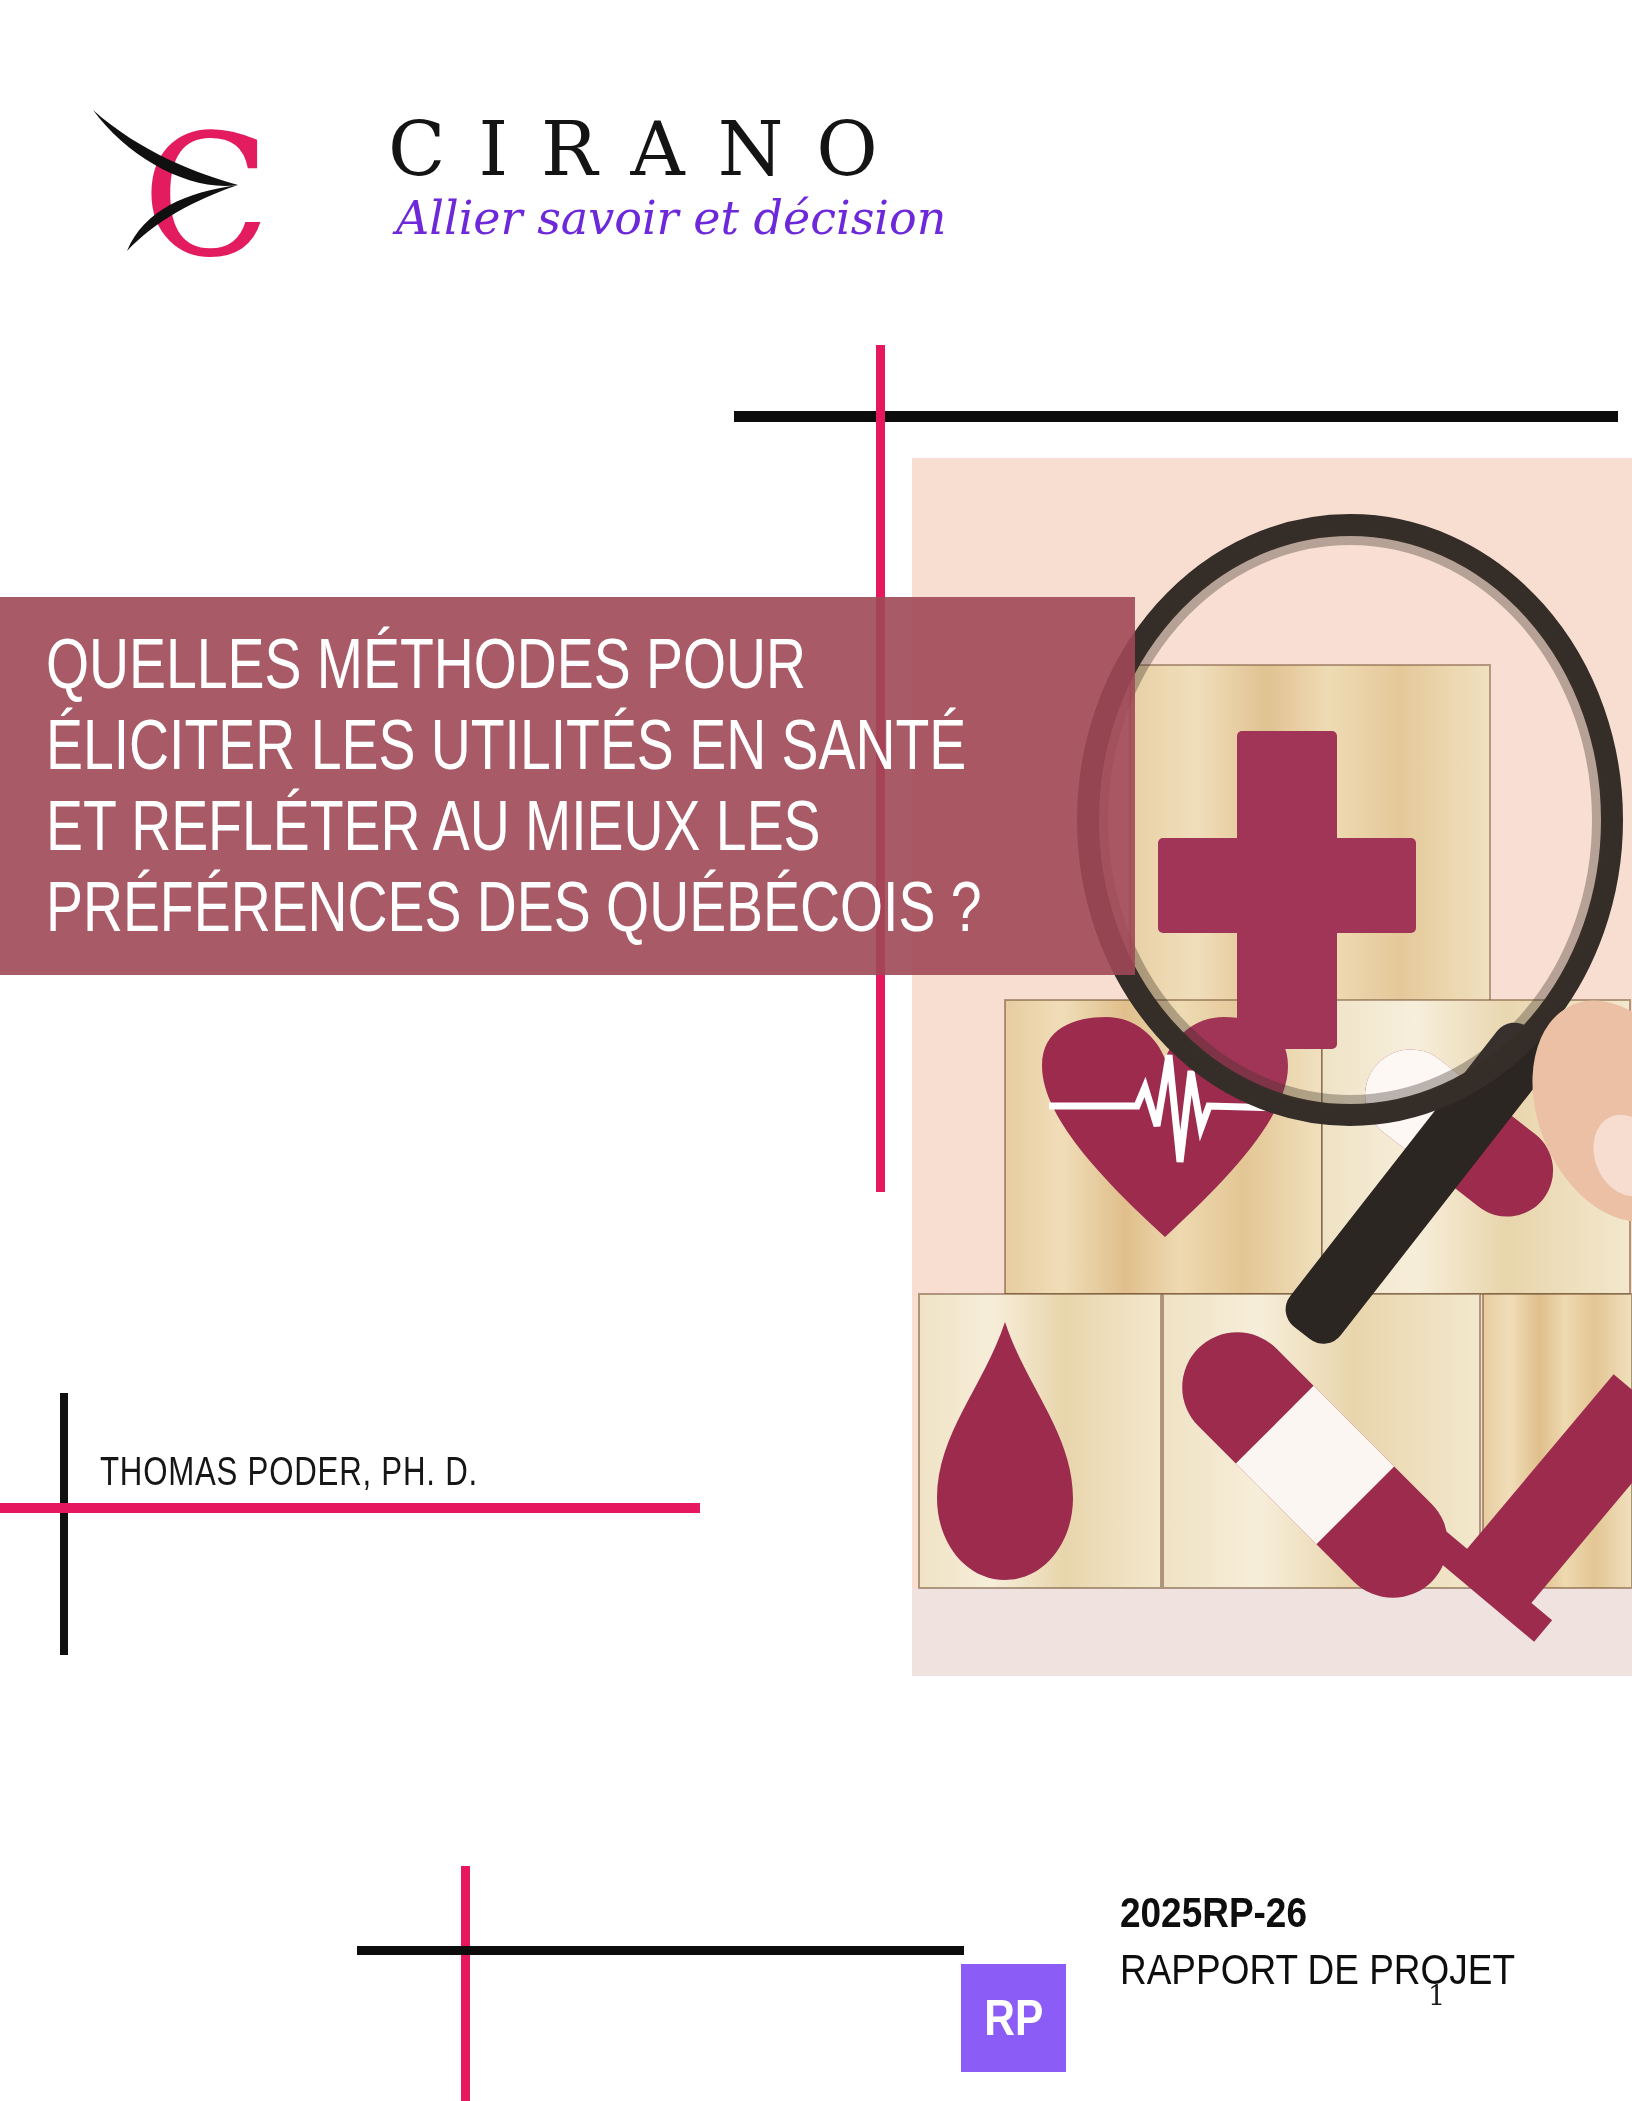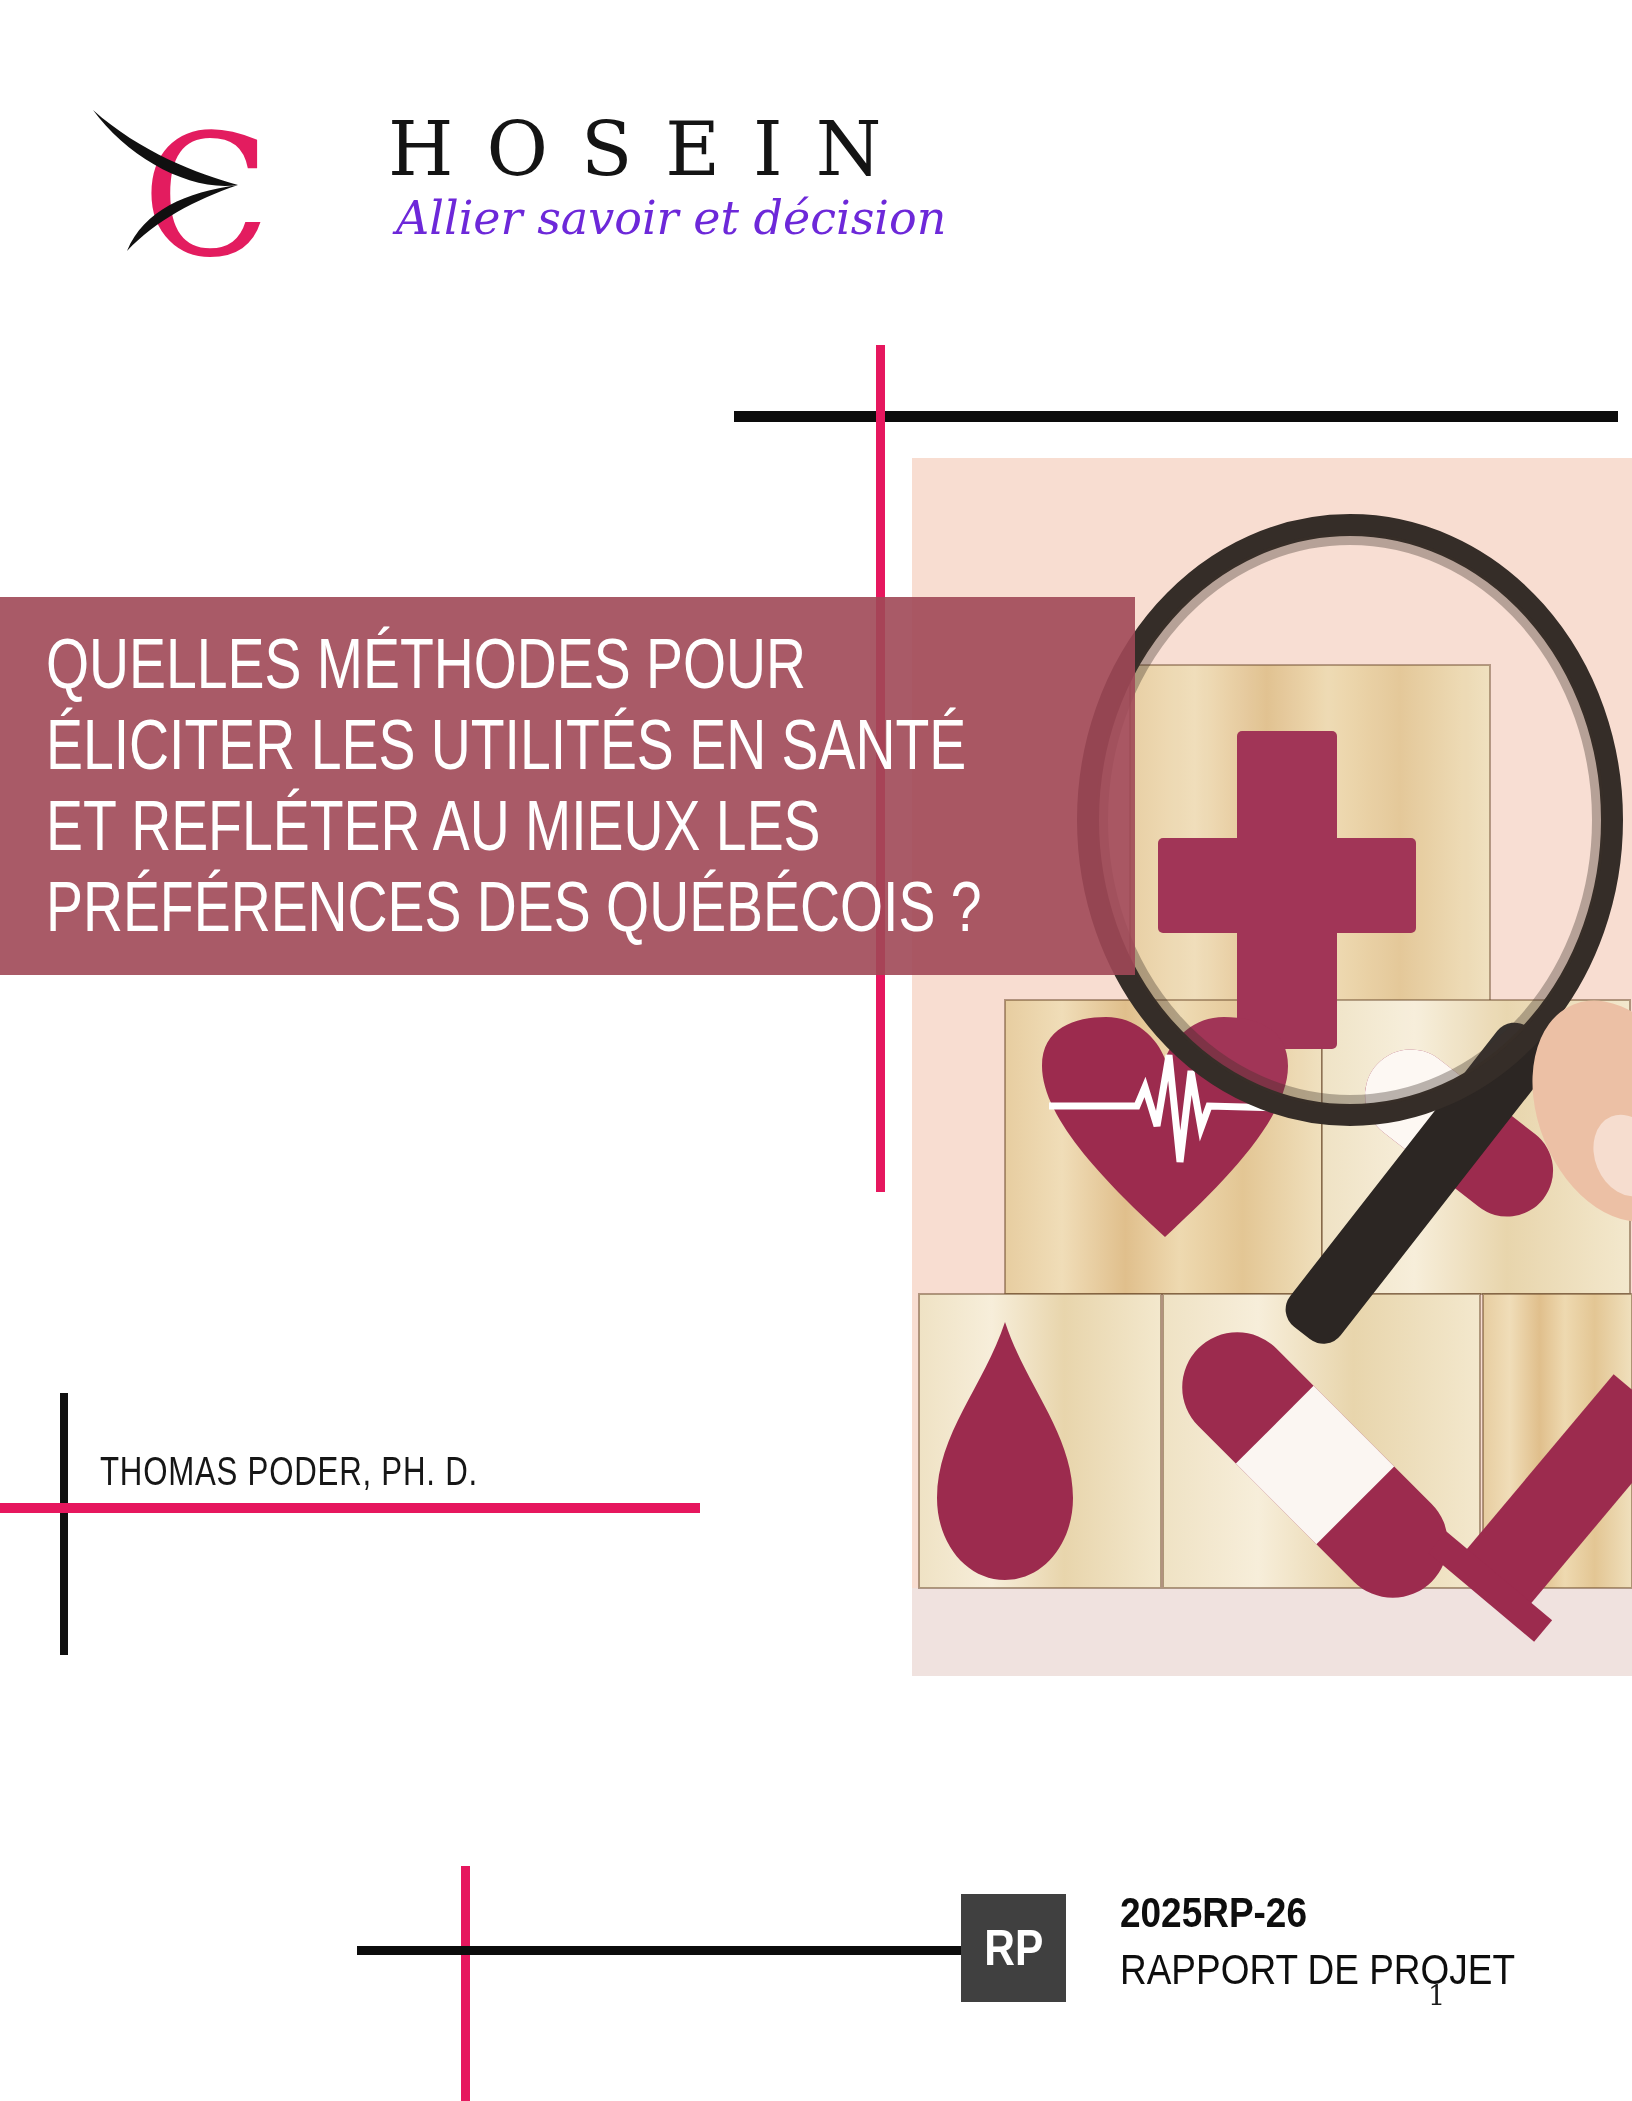--- a/index.html
+++ b/index.html
@@ -33,38 +33,38 @@
   .title-text .line{display:block;height:81px;}
 
   
   .authors{left:100px;top:1448px;color:#161616;font-size:40px;line-height:46px;}
   .authors .line{display:block;height:46px;letter-spacing:1px;}
 
   
   .photo{left:912px;top:458px;width:720px;height:1218px;z-index:2;}
 
   
-  .rp-badge{left:961px;top:1894px;width:105px;height:108px;background:#404040;z-index:4;
+  .rp-badge{left:961px;top:1964px;width:105px;height:108px;background:#8b5cf6;z-index:4;
     display:flex;align-items:center;justify-content:center;}
   .rp-badge span{color:#ffffff;font-weight:700;font-size:50px;transform:scaleX(0.85);}
   .report-number{left:1120px;top:1890px;font-size:42px;font-weight:700;color:#0e0e0e;line-height:46px;}
   .report-type{left:1120px;top:1947px;font-size:42px;font-weight:400;color:#0e0e0e;line-height:46px;}
   .page-number{left:1428px;top:1980px;font-family:"DejaVu Serif",serif;font-size:27px;color:#1c1c1c;}
 </style>
 </head>
 <body>
 
 <div class="page">
 
   <svg class="abs" style="left:80px;top:98px;" width="250" height="170" viewBox="0 0 250 170">
     <text x="62" y="157" font-family="DejaVu Serif, serif" font-size="168" fill="#e31c5f">C</text>
     <path d="M13,12 C60,54 118,76 158,87 C110,94 48,60 13,12 Z" fill="#101010"></path>
     <path d="M158,87 C115,102 76,122 47,153 C64,112 106,94 158,87 Z" fill="#101010"></path>
   </svg>
-  <div class="abs wordmark">HOSEIN</div>
+  <div class="abs wordmark">CIRANO</div>
   <div class="abs tagline">Allier savoir et décision</div>
 
   <div class="abs rule top-black-rule"></div>
   <div class="abs rule pink top-pink-rule" style="z-index:3;"></div>
 
   <svg class="abs photo" width="720" height="1218" viewBox="0 0 720 1218">
     <defs>
       <linearGradient id="wg" x1="0" y1="0" x2="1" y2="0">
         <stop offset="0" stop-color="#e7cda0"></stop>
           <stop offset="0.18" stop-color="#f0ddb8"></stop>

